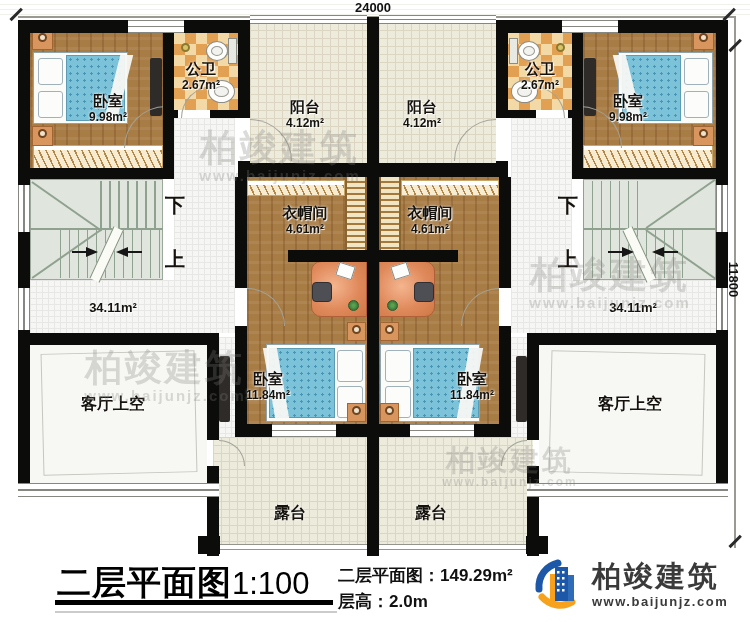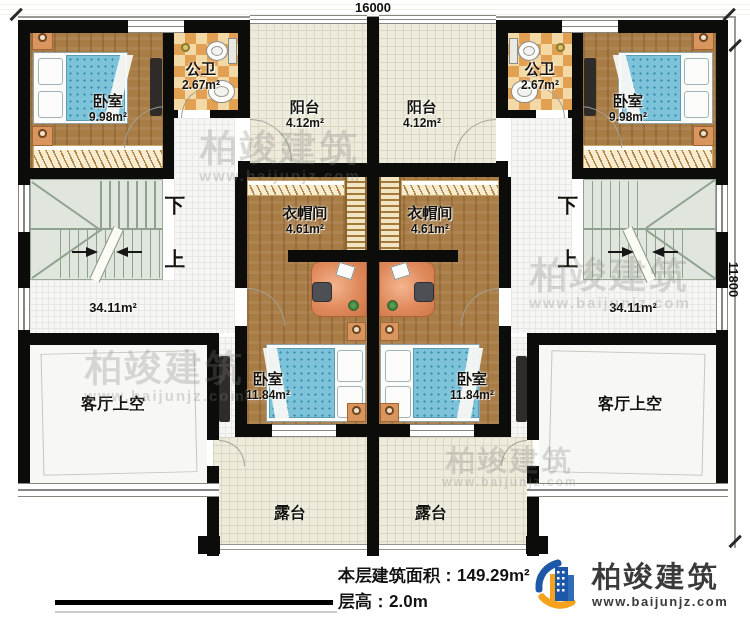--- a/index.html
+++ b/index.html
@@ -363,21 +363,21 @@
   <div class="abs biglabel" style="left:570px;top:394px;width:120px">客厅上空</div>
   <div class="abs biglabel" style="left:250px;top:503px;width:80px">露台</div>
   <div class="abs biglabel" style="left:391px;top:503px;width:80px">露台</div>
   <div class="abs updown" style="left:165px;top:192px">下</div>
   <div class="abs updown" style="left:165px;top:246px">上</div>
   <div class="abs updown" style="left:558px;top:192px">下</div>
   <div class="abs updown" style="left:558px;top:246px">上</div>
 
   <div class="abs dimline" style="left:18px;top:16px;width:718px;height:2px"></div>
   <div class="abs dimline" style="left:734px;top:17px;width:2px;height:531px"></div>
-  <div class="abs dim" style="left:345px;top:0;width:56px">16000</div>
+  <div class="abs dim" style="left:345px;top:0;width:56px">24000</div>
   <div class="abs dim" style="left:706px;top:272px;width:54px;transform:rotate(90deg)">11800</div>
   <div class="abs tick" style="left:8px;top:13px"></div>
   <div class="abs tick" style="left:721px;top:13px"></div>
   <div class="abs tick" style="left:727px;top:44px"></div>
   <div class="abs tick" style="left:727px;top:540px"></div>
 
   <div class="abs wm" style="left:140px;top:128px;width:280px">
     <span class="t">柏竣建筑</span>
       <span class="u">www.baijunjz.com</span>
   </div>
@@ -387,24 +387,27 @@
   </div>
   <div class="abs wm" style="left:470px;top:255px;width:280px">
     <span class="t">柏竣建筑</span>
       <span class="u">www.baijunjz.com</span>
   </div>
   <div class="abs wm small" style="left:395px;top:445px;width:230px">
     <span class="t">柏竣建筑</span>
       <span class="u">www.baijunjz.com</span>
   </div>
 
+  <div class="abs title" style="left:57px;top:560px">
+    <span class="big">二层平面图</span><span class="scale">1:100</span>
+  </div>
   <div class="abs uline1" style="left:55px;top:600px;width:278px;height:5px"></div>
   <div class="abs uline2" style="left:55px;top:611px;width:282px;height:2px"></div>
   <div class="abs spec" style="left:338px;top:564px">
-    <span>本层建筑面积：</span><span>149.29m²</span>
+    <span>二层平面图：</span><span>149.29m²</span>
   </div>
   <div class="abs spec" style="left:338px;top:590px">
     <span>层高：</span><span>2.0m</span>
   </div>
   <div class="abs" style="left:534px;top:558px;width:52px;height:52px;z-index:12">
     <svg width="52" height="52" viewBox="0 0 52 52">
       <path d="M24,5 C12,8 4,18 5,31" fill="none" stroke="#1c57a8" stroke-width="7" stroke-linecap="round"></path>
       <path d="M8,39 C15,47 28,50 38,44" fill="none" stroke="#f7a21c" stroke-width="7" stroke-linecap="round"></path>
       <rect x="21" y="9" width="13" height="34" fill="#1c57a8"></rect>
       <rect x="16" y="16" width="5" height="27" fill="#f7a21c"></rect>

